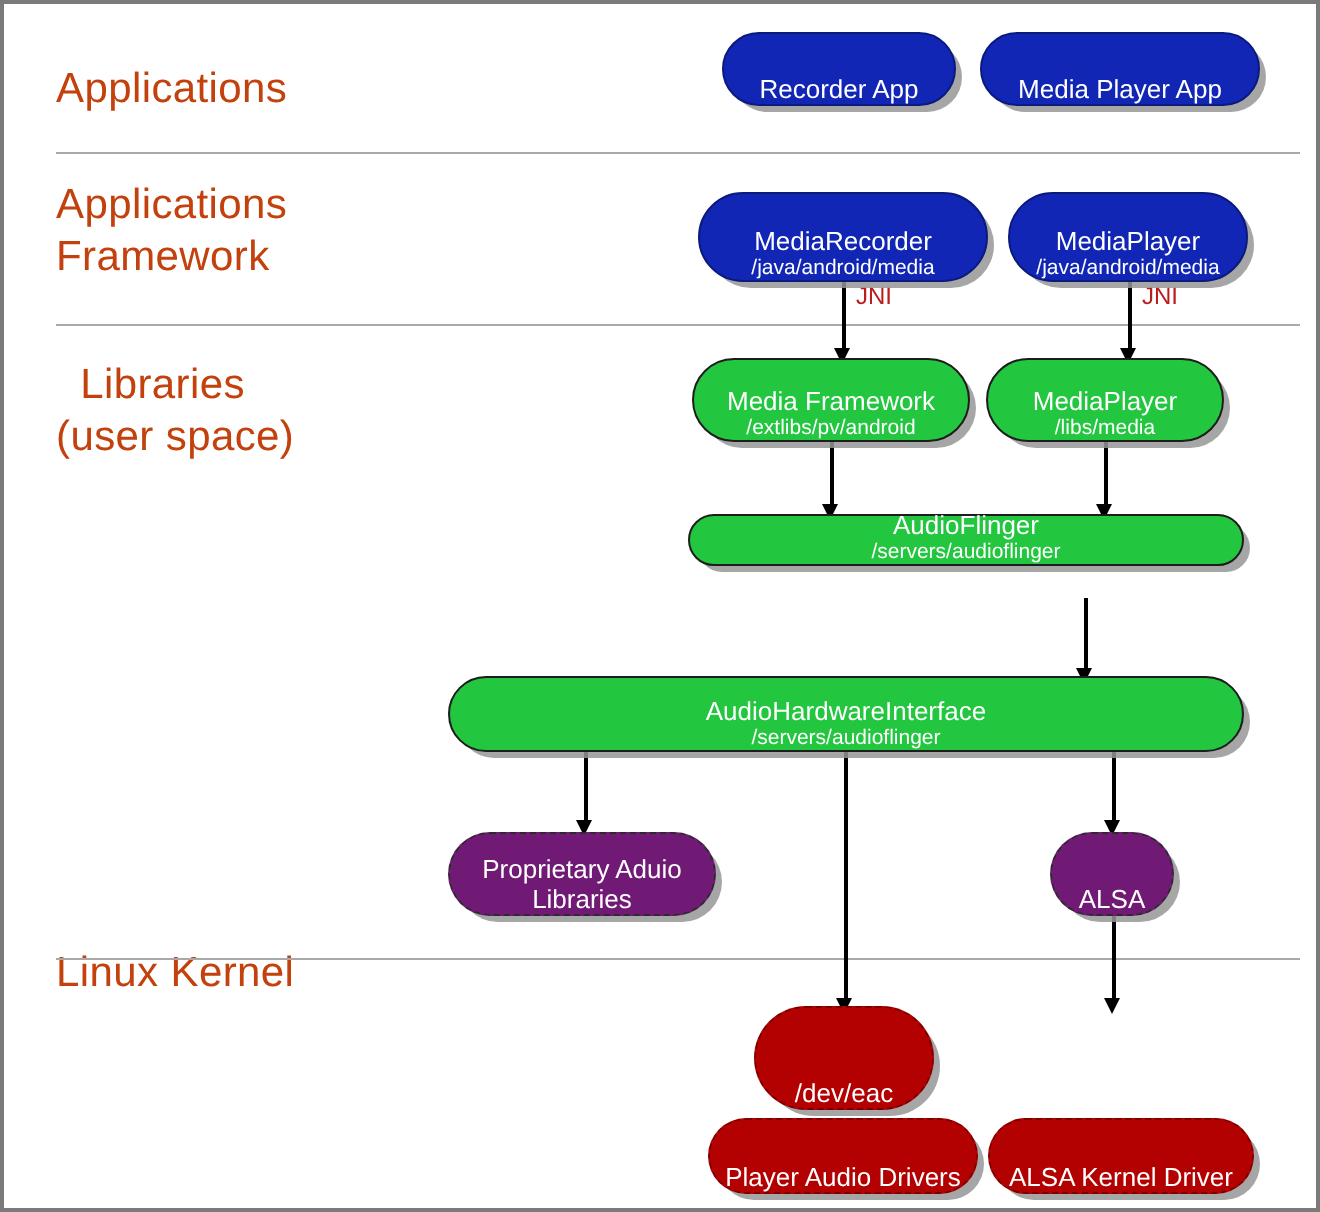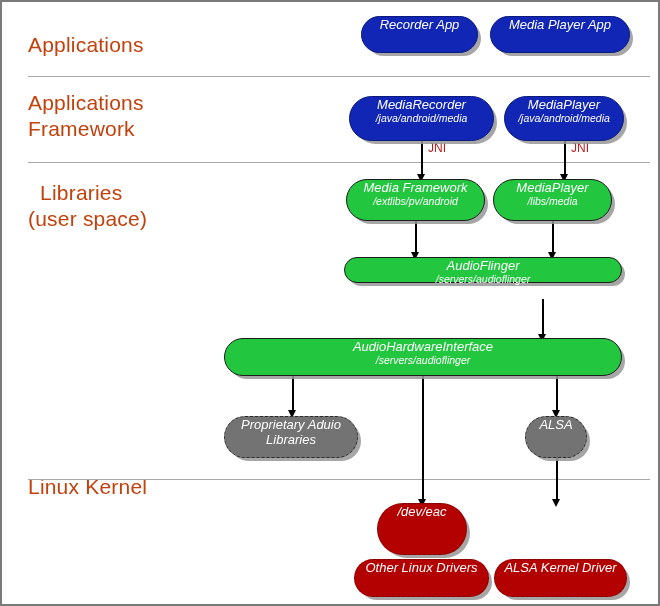--- a/index.html
+++ b/index.html
@@ -21,31 +21,30 @@
     position:absolute;width:0;height:0;
     border-left:4.5px solid transparent;border-right:4.5px solid transparent;
     border-top:8px solid #000000;
   }
   .jni{
     position:absolute;color:#b91c1c;font-size:12px;line-height:13px;white-space:pre;
   }
   
   .node{
     position:absolute;box-sizing:border-box;
-    display:flex;flex-direction:column;align-items:center;justify-content:flex-start;
+    display:flex;flex-direction:column;align-items:center;justify-content:flex-end;
     border-radius:999px;color:#ffffff;text-align:center;
     box-shadow:4px 4px 0 -1px rgba(150,150,150,0.85);
-    font-style:italic;
   }
   .node .t1{font-size:13px;line-height:15px;white-space:pre;}
   .node .t2{font-size:10.5px;line-height:12px;white-space:pre;}
   .node.two-line .t1{line-height:15px;}
   .blue{background:#1126b5;border:1px solid #0b1a7d;}
   .green{background:#22c63f;border:1.5px solid #1d1d1d;}
-  .green-dashed{background:#737373;border:1.6px dashed #2b2b2b;}
+  .green-dashed{background:#701a75;border:1.6px dashed #2b2b2b;}
   .red-dashed{background:#b30000;border:1.6px dashed #7a0000;}
 </style>
 </head>
 <body>
 
 <div id="diagram">
 
   <div class="layer-label" style="left:26px;top:30px;">Applications</div>
 
   <div class="layer-label" style="left:26px;top:88px;">Applications
@@ -135,20 +134,20 @@
   <div class="node green-dashed" style="left:523px;top:414px;width:62px;height:42px;">
     <span class="t1">ALSA</span>
   </div>
 
   <div class="node red-dashed" style="left:375px;top:501px;width:90px;height:52px;">
     <span class="t1">/dev/eac</span>
   </div>
 
 
   <div class="node red-dashed" style="left:352px;top:557px;width:135px;height:38px;">
-    <span class="t1">Other Linux Drivers</span>
+    <span class="t1">Player Audio Drivers</span>
   </div>
 
   <div class="node red-dashed" style="left:492px;top:557px;width:133px;height:38px;">
     <span class="t1">ALSA Kernel Driver</span>
   </div>
 
 </div>
 
 </body></html>

